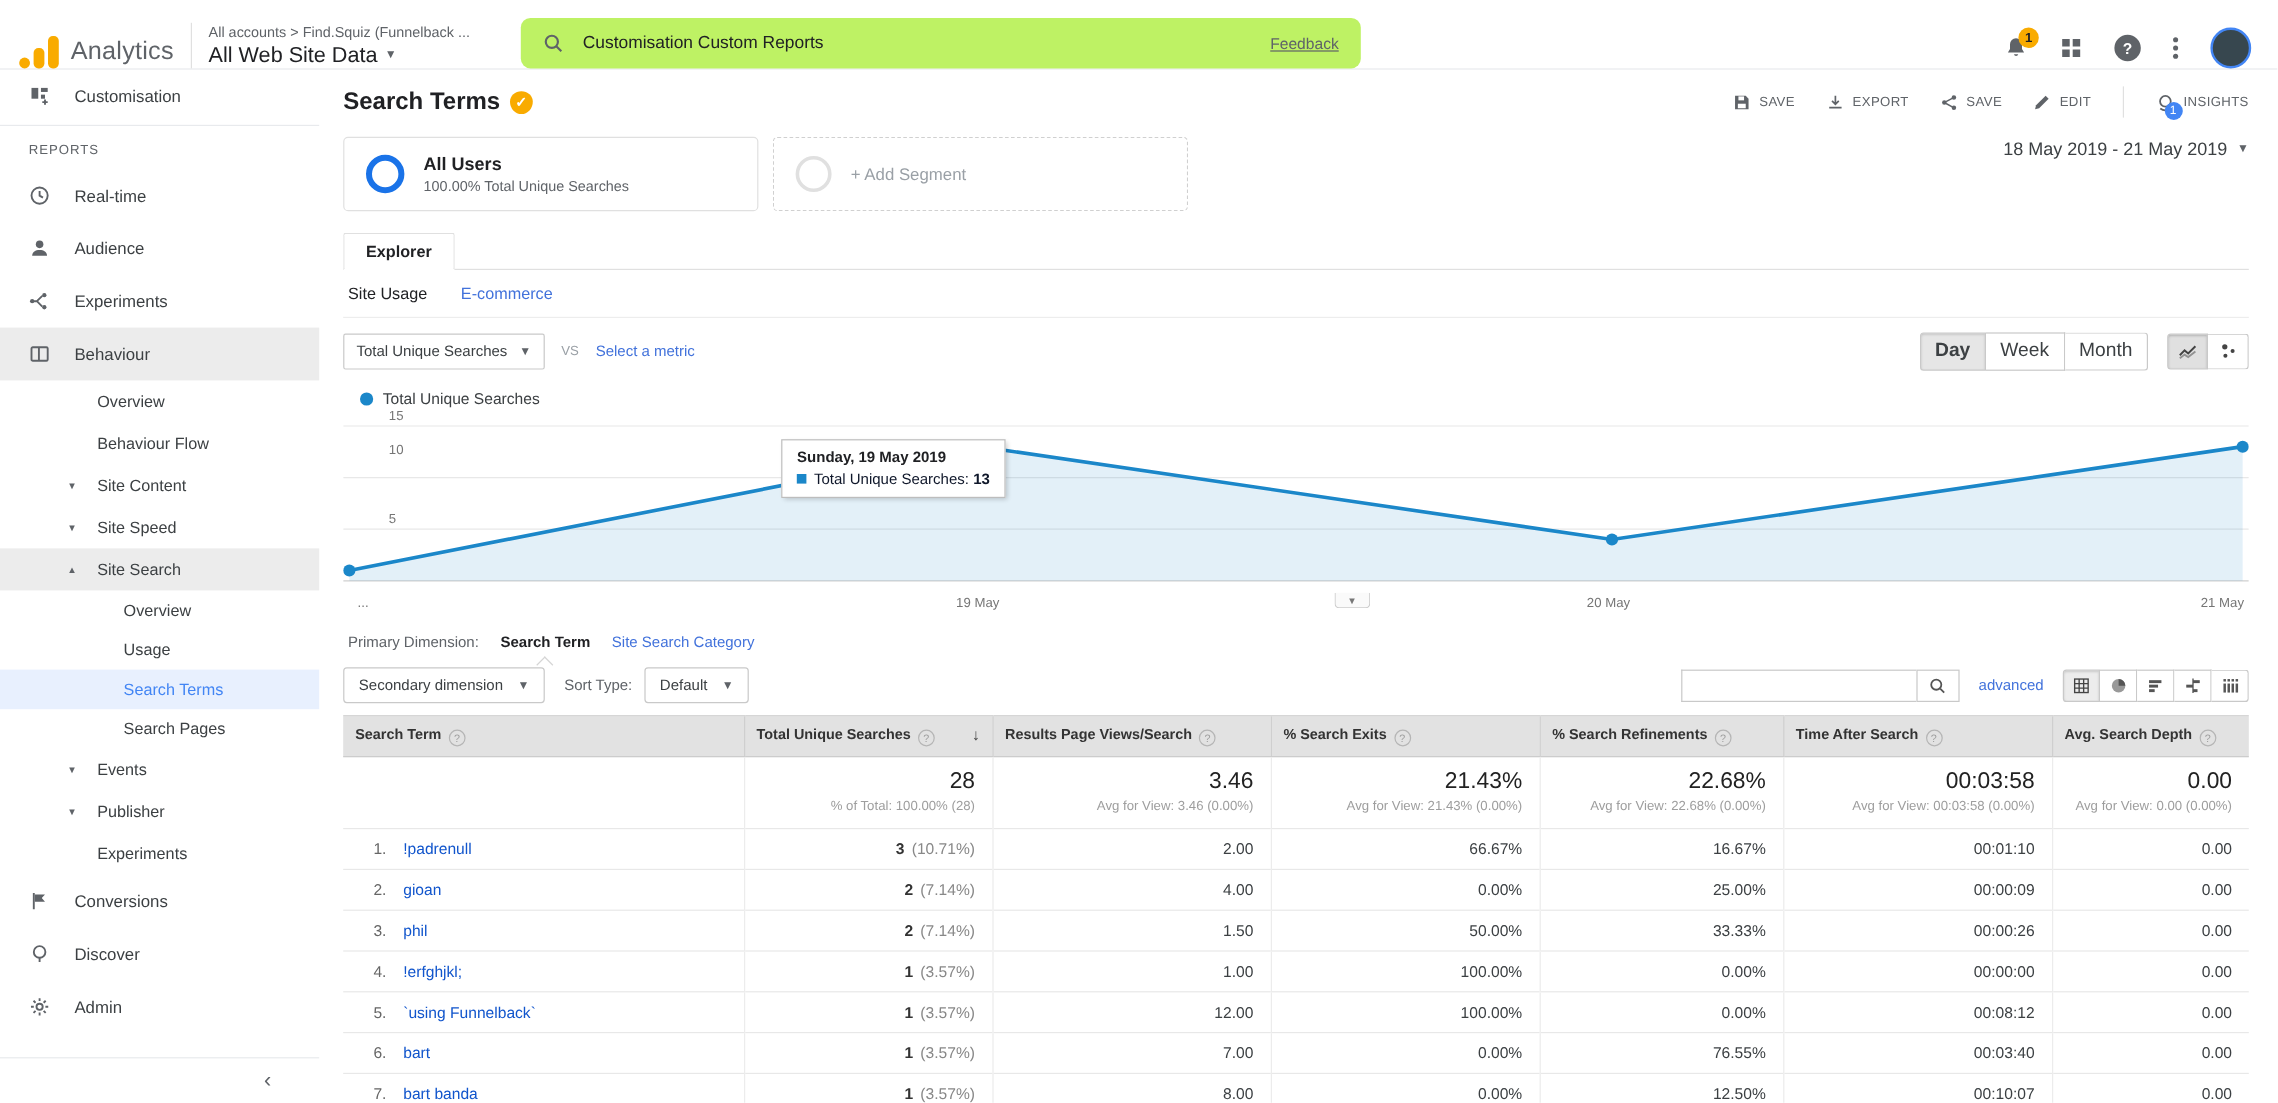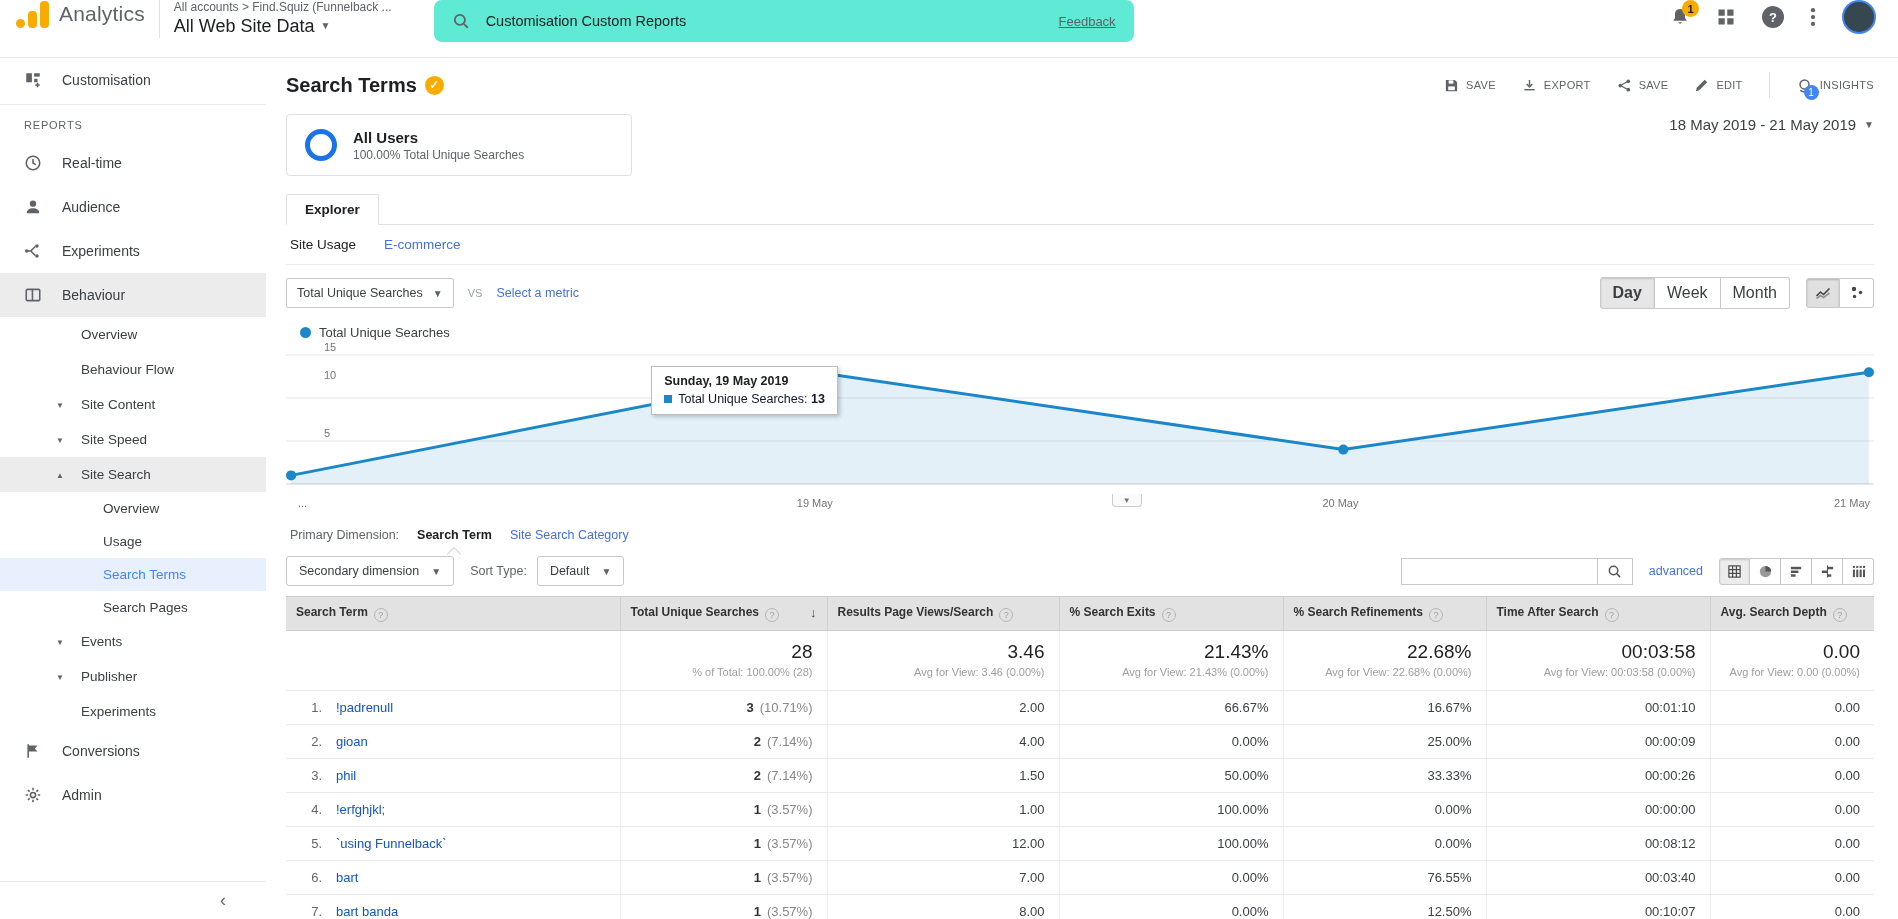--- a/index.html
+++ b/index.html
@@ -1,32 +1,32 @@
 <!DOCTYPE html>
 <html><head>
 <meta charset="utf-8">
 <style>
   * { box-sizing: border-box; margin: 0; padding: 0; }
   html,body { width:1898px; height:919px; overflow:hidden; background:#fff;
     font-family:"Liberation Sans", sans-serif; color:#3c4043; }
 
   
-  .topbar { height:58px; display:flex; align-items:flex-start; border-bottom:1px solid #e8eaed; background:#fff; position:relative; z-index:5; }
+  .topbar { height:58px; display:flex; align-items:flex-end; border-bottom:1px solid #e8eaed; background:#fff; position:relative; z-index:5; }
   .brand { display:flex; align-items:center; gap:10px; padding:0 14px 0 16px; }
   .ga-logo { display:flex; align-items:flex-end; gap:3px; height:28px; }
   .ga-logo .dot { width:9px; height:9px; border-radius:50%; background:#f9ab00; }
   .ga-logo .bar1 { width:9px; height:17px; border-radius:4px; background:#f9ab00; }
   .ga-logo .bar2 { width:9px; height:27px; border-radius:4px; background:#f9ab00; }
   .brand-name { font-size:21px; color:#5f6368; letter-spacing:.2px; }
   .brand-sep { width:1px; height:38px; background:#e0e0e0; }
   .account { padding:0 0 0 14px; line-height:1.25; }
   .breadcrumb { font-size:12px; color:#5f6368; }
   .property { font-size:18px; color:#202124; display:flex; align-items:center; gap:6px; }
   .caret { font-size:10px; color:#5f6368; }
-  .searchbar { margin-left:42px; width:700px; height:42px; background:#5eead4; border-radius:8px;
+  .searchbar { margin-left:42px; width:700px; height:42px; background:#bef264; border-radius:8px;
     display:flex; align-items:center; padding:0 18px; gap:16px; }
   .searchbar .query { font-size:14.5px; color:#202124; flex:1; }
   .searchbar .feedback { font-size:13px; color:#5f6368; text-decoration:underline; }
   .topbar-right { margin-left:auto; display:flex; align-items:center; gap:26px; padding-right:22px; }
   .tb-icon { position:relative; color:#5f6368; display:flex; }
   .badge-bell { position:absolute; top:-7px; right:-9px; background:#f9ab00; color:#202124; font-size:11px; font-weight:bold;
     width:17px; height:17px; border-radius:50%; display:flex; align-items:center; justify-content:center; }
   .help-circle { width:22px; height:22px; border-radius:50%; background:#5f6368; color:#fff; font-size:13px; font-weight:bold;
     display:flex; align-items:center; justify-content:center; }
   .avatar { width:34px; height:34px; border-radius:50%; background:#37474f; border:2px solid #4285f4;
@@ -270,20 +270,27 @@
     <div class="nav-sub"><span>Experiments</span></div>
     <div class="nav-item">
       <svg class="nicon" viewBox="0 0 16 16" fill="currentColor">
           <path d="M3 2h1.4v12H3z"></path>
           <path d="M4.4 3h7.6L9.6 5.7 12 8.4H4.4z"></path>
         </svg>
       <span>Conversions</span>
     </div>
     <div class="nav-item">
       <svg class="nicon" viewBox="0 0 16 16" fill="none" stroke="currentColor" stroke-width="1.4">
+          <circle cx="8" cy="6.5" r="4.3"></circle>
+          <line x1="8" y1="10.8" x2="8" y2="14"></line>
+        </svg>
+      <span>Discover</span>
+    </div>
+    <div class="nav-item">
+      <svg class="nicon" viewBox="0 0 16 16" fill="none" stroke="currentColor" stroke-width="1.4">
           <circle cx="8" cy="8" r="2.3"></circle>
           <path d="M8 1.6v2.1M8 12.3v2.1M1.6 8h2.1M12.3 8h2.1M3.5 3.5L5 5M11 11l1.5 1.5M12.5 3.5L11 5M5 11l-1.5 1.5"></path>
         </svg>
       <span>Admin</span>
     </div>
     <div class="sidebar-foot">
         <span>‹</span>
       </div>
   </nav>
 
@@ -337,20 +344,24 @@
       </div>
     </div>
 
     <div class="segment-row">
       <div class="seg-card">
         <span class="seg-ring"></span>
         <span>
           <div class="seg-name">All Users</div>
           <div class="seg-sub">100.00% Total Unique Searches</div>
         </span>
+      </div>
+      <div class="seg-add">
+        <span class="ring"></span>
+        <span class="txt">+ Add Segment</span>
       </div>
       <div class="daterange">
         <span>18 May 2019 - 21 May 2019</span>
         <span class="caret">▼</span>
       </div>
     </div>
 
     <div class="tab-row">
       <div class="tab">Explorer</div>
     </div>

